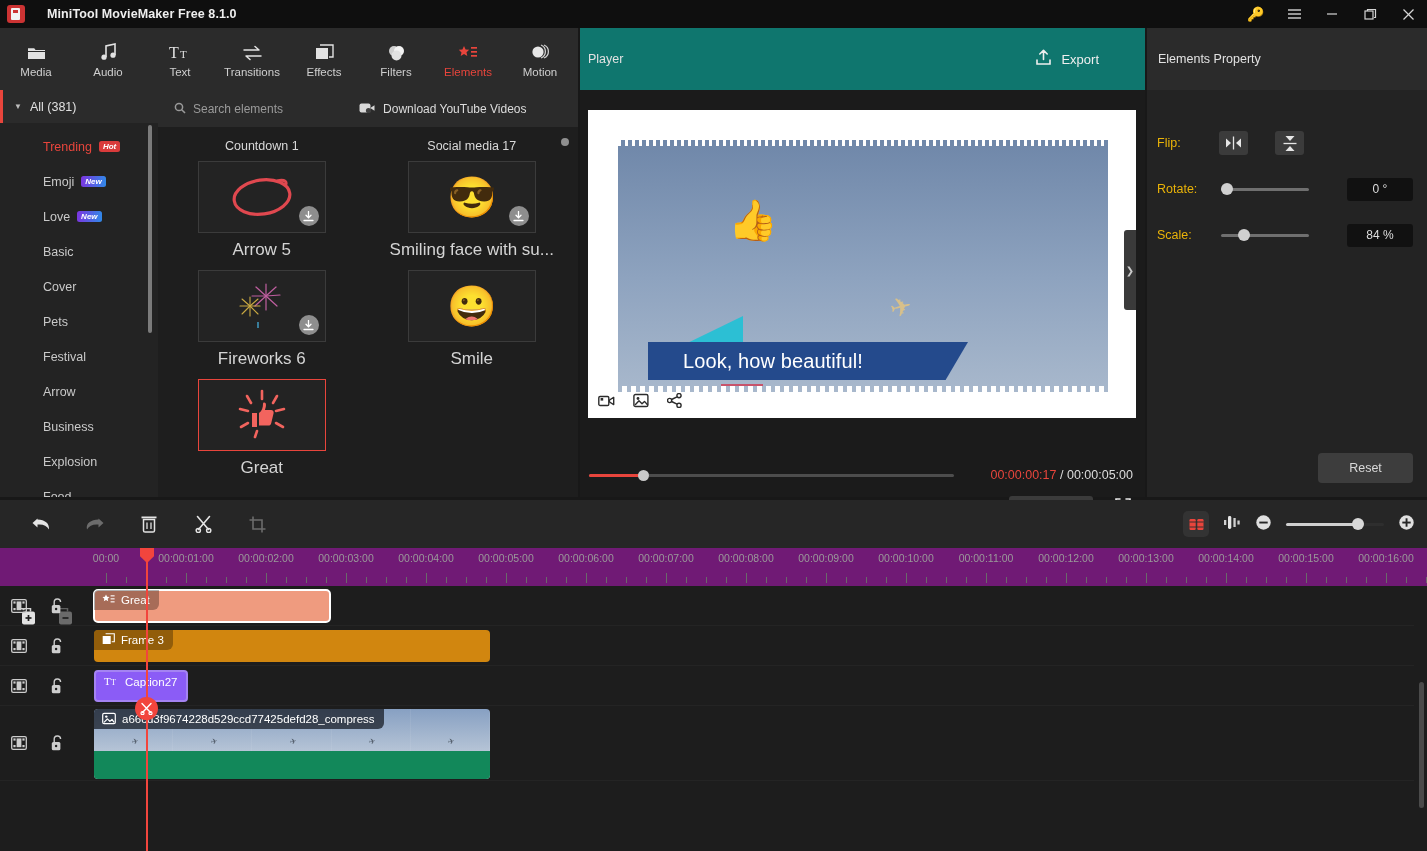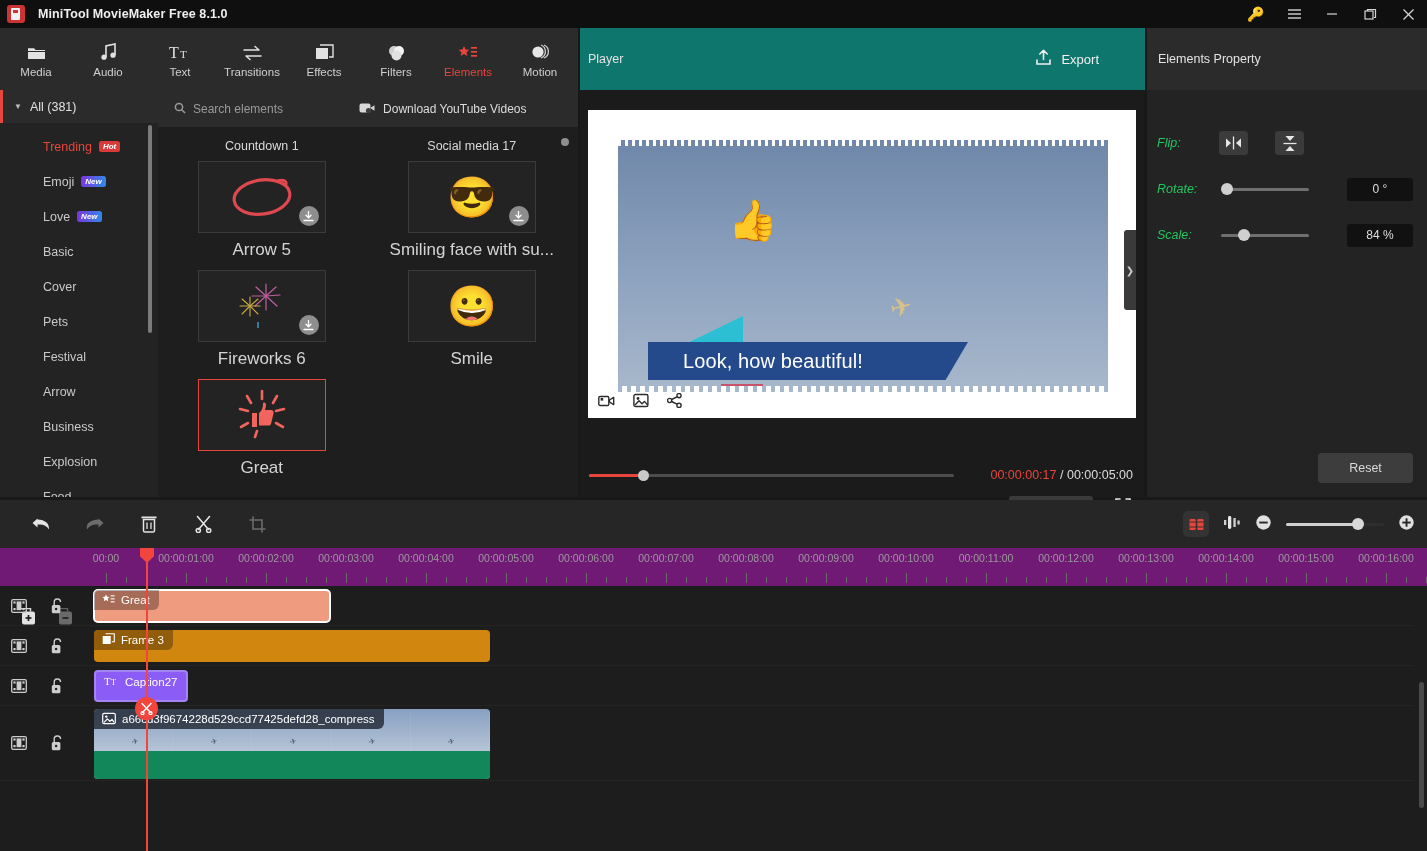--- a/index.html
+++ b/index.html
@@ -14,21 +14,21 @@
 
   
   .titlebar {
     position: absolute; left: 0; top: 0; width: 1427px; height: 28px;
     background: #0f0f0f; display: flex; align-items: center;
   }
   .tb-logo { width: 18px; height: 18px; margin-left: 7px; position: relative; }
   .tb-logo .lg { position:absolute; inset:0; background:#cc3333; border-radius:3px; }
   .tb-logo .lg2 { position:absolute; left:4px; top:3px; width:9px; height:12px; background:#f2f2f2; border-radius:1px;}
   .tb-logo .lg3 { position:absolute; left:6px; top:5px; width:5px; height:3px; background:#cc3333;}
-  .tb-title { margin-left: 13px; font-size: 12.5px; font-weight: bold; color: #efefef; letter-spacing: .1px;}
+  .tb-title { margin-left: 22px; font-size: 12.5px; font-weight: bold; color: #efefef; letter-spacing: .1px;}
   .tb-right { position: absolute; right: 0; top: 0; height: 28px; display: flex; align-items: center; }
   .tb-btn {
     width: 38px; height: 28px; display: flex; align-items: center; justify-content: center;
     color: #d0d0d0;
   }
   .key { color: #e3b829; font-size: 14px; }
 
   
   .toolbar {
     position: absolute; left: 0; top: 28px; width: 578px; height: 62px;
@@ -134,21 +134,21 @@
   .volbar .knob { position:absolute; right:-4px; top:-4px; width:11px; height:11px; border-radius:50%; background:#cfcfcf;}
   .ratio-sel { position:absolute; right: 52px; width: 84px; height: 24px; background:#3b3b3b; border-radius:3px;
     display:flex; align-items:center; justify-content:space-between; padding: 0 8px; font-size: 12px; color:#d9d9d9; cursor:pointer;}
   .fs-btn { position:absolute; right: 14px; cursor:pointer; color:#e6e6e6;}
 
   
   .proppanel { position:absolute; left: 1147px; top: 28px; width: 280px; height: 469px; background: #232323; }
   .prop-head { height: 62px; background:#2b2b2b; display:flex; align-items:center; }
   .prop-head .ttl { margin-left: 11px; font-size: 12.5px; color:#e2e2e2;}
   .prop-row { display:flex; align-items:center; height: 46px; padding-left: 10px; }
-  .prop-label { width: 62px; font-size: 12.5px; color:#22c55e;font-style:italic;}
+  .prop-label { width: 62px; font-size: 12.5px; color:#eab308;}
   .flip-btn { width: 29px; height: 24px; background:#3b3b3b; border-radius:3px; display:flex; align-items:center; justify-content:center; cursor:pointer; }
   .flip-btn + .flip-btn { margin-left: 27px; }
   .pslider { position:relative; width: 88px; height: 3px; background:#6f6f6f; border-radius:2px; margin-left: 2px;}
   .pslider .knob { position:absolute; top:-4.5px; width:12px; height:12px; border-radius:50%; background:#d0d0d0;}
   .pval { width: 66px; height: 23px; margin-left: 38px; background:#111; border-radius:3px;
     display:flex; align-items:center; justify-content:center; font-size:12px; color:#dedede; cursor:text;}
   .reset-btn { position:absolute; right: 14px; bottom: 14px; width: 95px; height: 30px; background:#3d3d3d;
     border-radius:4px; display:flex; align-items:center; justify-content:center; font-size:12.5px; color:#d9d9d9; cursor:pointer;}
 
   

